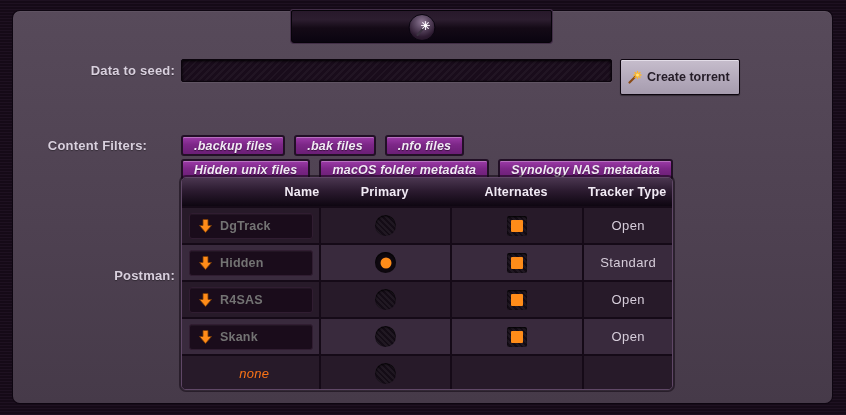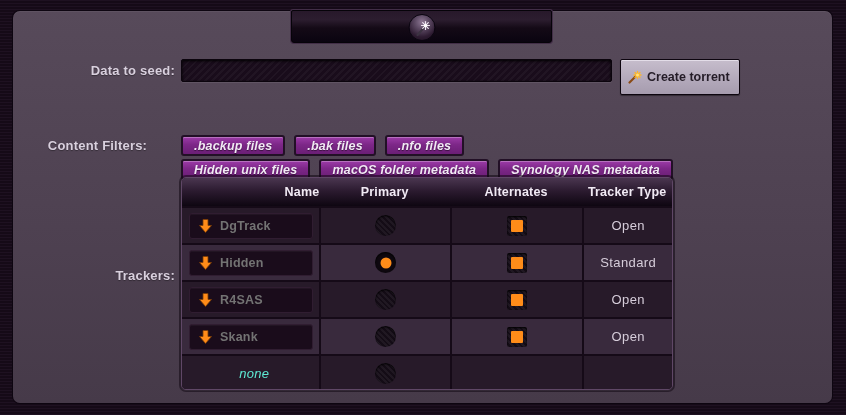--- a/index.html
+++ b/index.html
@@ -104,21 +104,21 @@
   .tracker-pill {
     width:124px; height:26px; display:flex; align-items:center; gap:8px;
     padding:0 0 0 9px; background:#1a0c1b;
     border:1px solid #301d31; border-radius:3px;
     box-shadow:inset 0 1px 0 rgba(255,255,255,.04);
     cursor:pointer; font-family:"Liberation Sans", sans-serif;
   }
   .pill-label { color:#737373; font-size:12.5px; font-weight:700; letter-spacing:.2px; }
   .none-label {
     width:100%; text-align:center; font-style:italic;
-    color:#5eead4; font-size:13px; letter-spacing:.3px;
+    color:#f97316; font-size:13px; letter-spacing:.3px;
   }
   .type-label { color:#d6cdda; font-size:13px; letter-spacing:.4px; }
 
   .radio {
     width:21px; height:21px; border-radius:50%;
     background-color:#140c16;
     background-image:repeating-linear-gradient(45deg, rgba(255,255,255,.05) 0 2px, transparent 2px 4px);
     box-shadow:inset 0 1px 2px #000; position:relative; cursor:pointer;
   }
   .radio.checked { background-image:none; background-color:#0e080f; }
@@ -183,21 +183,21 @@
       <span class="chip">.bak files</span>
       <span class="chip">.nfo files</span>
     </div>
     <div class="chip-row">
       <span class="chip">Hidden unix files</span>
       <span class="chip">macOS folder metadata</span>
       <span class="chip">Synology NAS metadata</span>
     </div>
   </div>
 
-<div class="field-label" style="left:20px; top:268px; width:155px;">Trackers:</div>
+<div class="field-label" style="left:20px; top:268px; width:155px;">Postman:</div>
 
 <div class="tracker-table">
   <div class="thead" id="tracker-header">
       <div class="th col0">Name</div>
       <div class="th col1">Primary</div>
       <div class="th col2">Alternates</div>
       <div class="th col3">Tracker Type</div>
     </div>
   <div id="tracker-body">
       <div class="tr odd">

